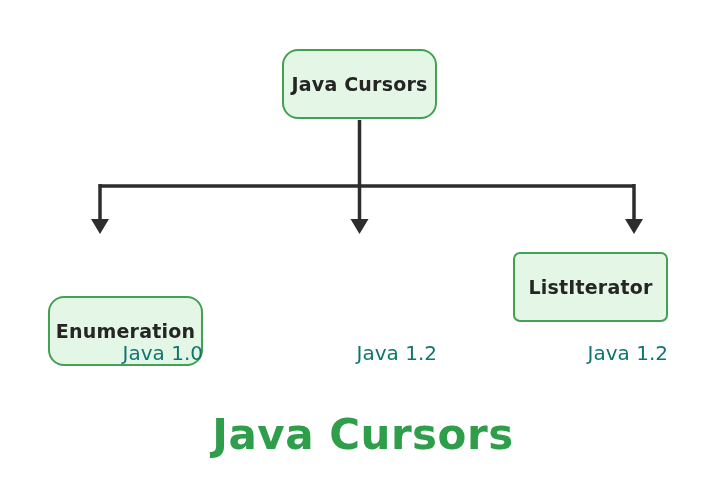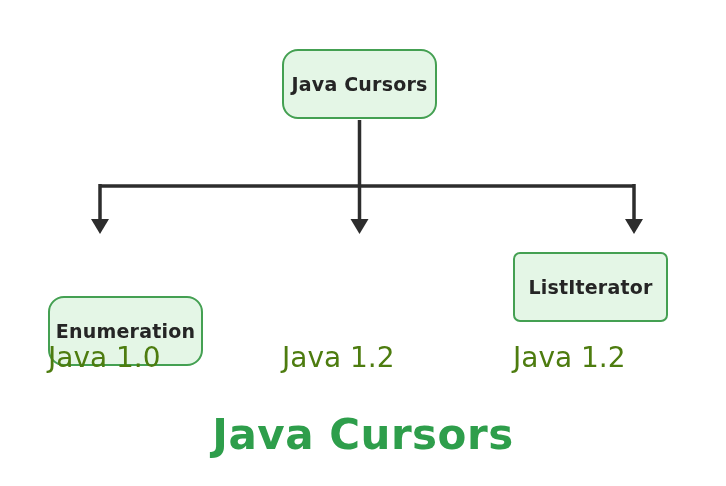--- a/index.html
+++ b/index.html
@@ -32,23 +32,23 @@
     letter-spacing: 0.2px;
   }
   .root-box   { left: 282px; top: 49px; }
   .child-0    { left: 48px;  top: 252px; margin-top: 44px; }
   .child-1    { left: 282px; top: 252px; }
   .child-2    { left: 513px; top: 252px; border-radius: 7px; }
   .version-label {
     position: absolute;
     width: 155px;
     top: 341px;
-    text-align: left;
-    color: #4d7c0f;
-    font-size: 28px;
+    text-align: right;
+    color: #0f766e;
+    font-size: 20px;
     font-weight: 400;
   }
   .version-0 { left: 48px; }
   .version-1 { left: 282px; }
   .version-2 { left: 513px; }
   .connector-svg {
     position: absolute;
     left: 0;
     top: 0;
     width: 726px;

